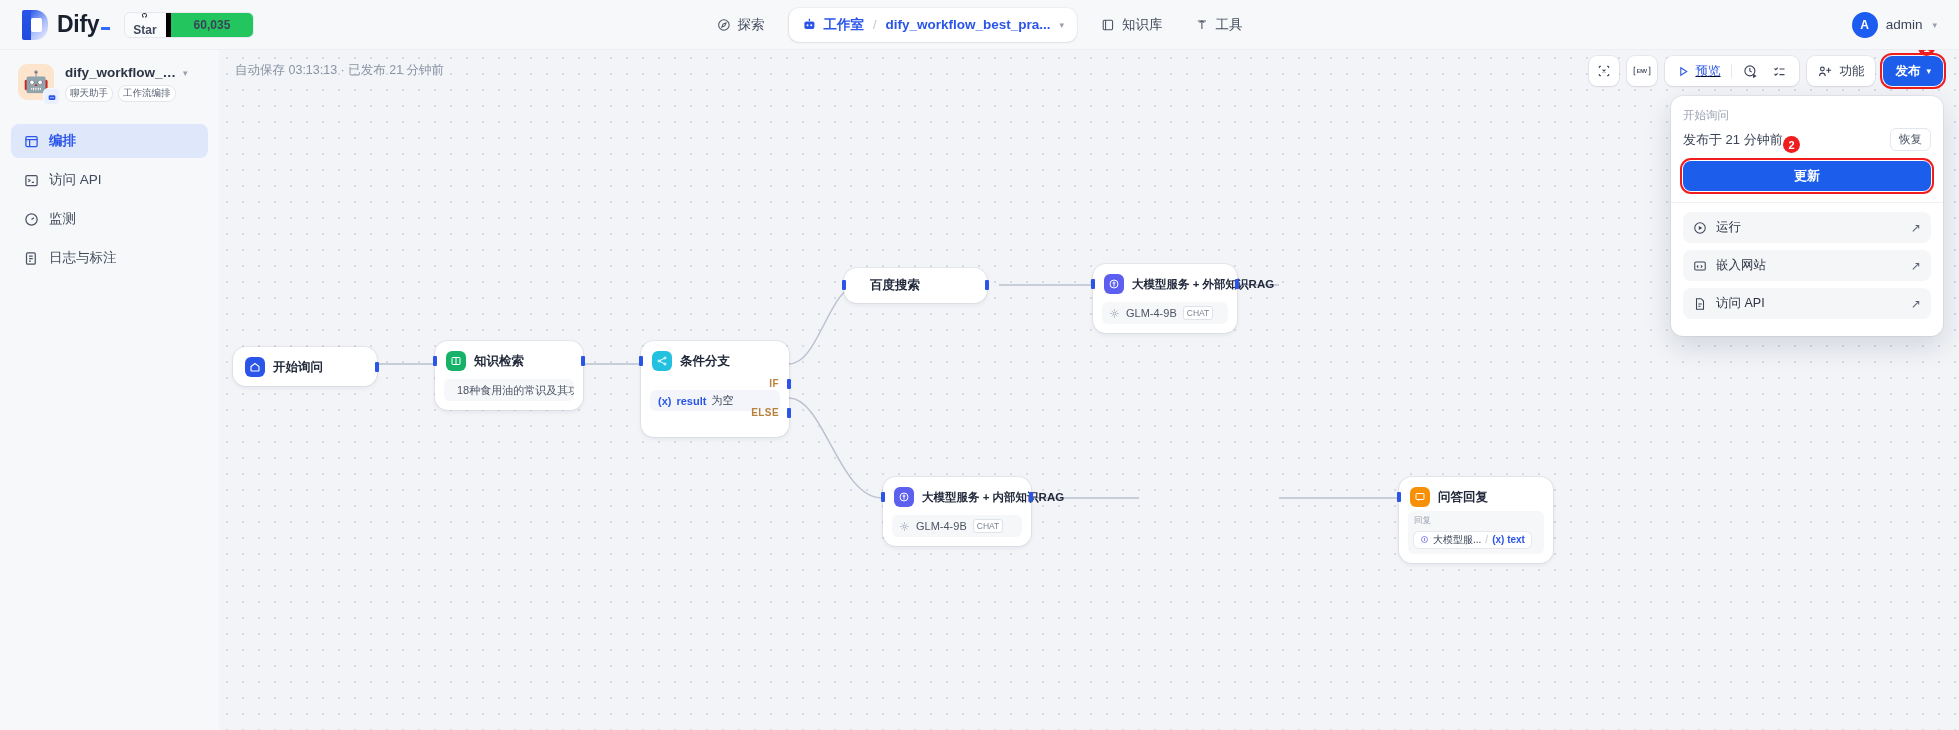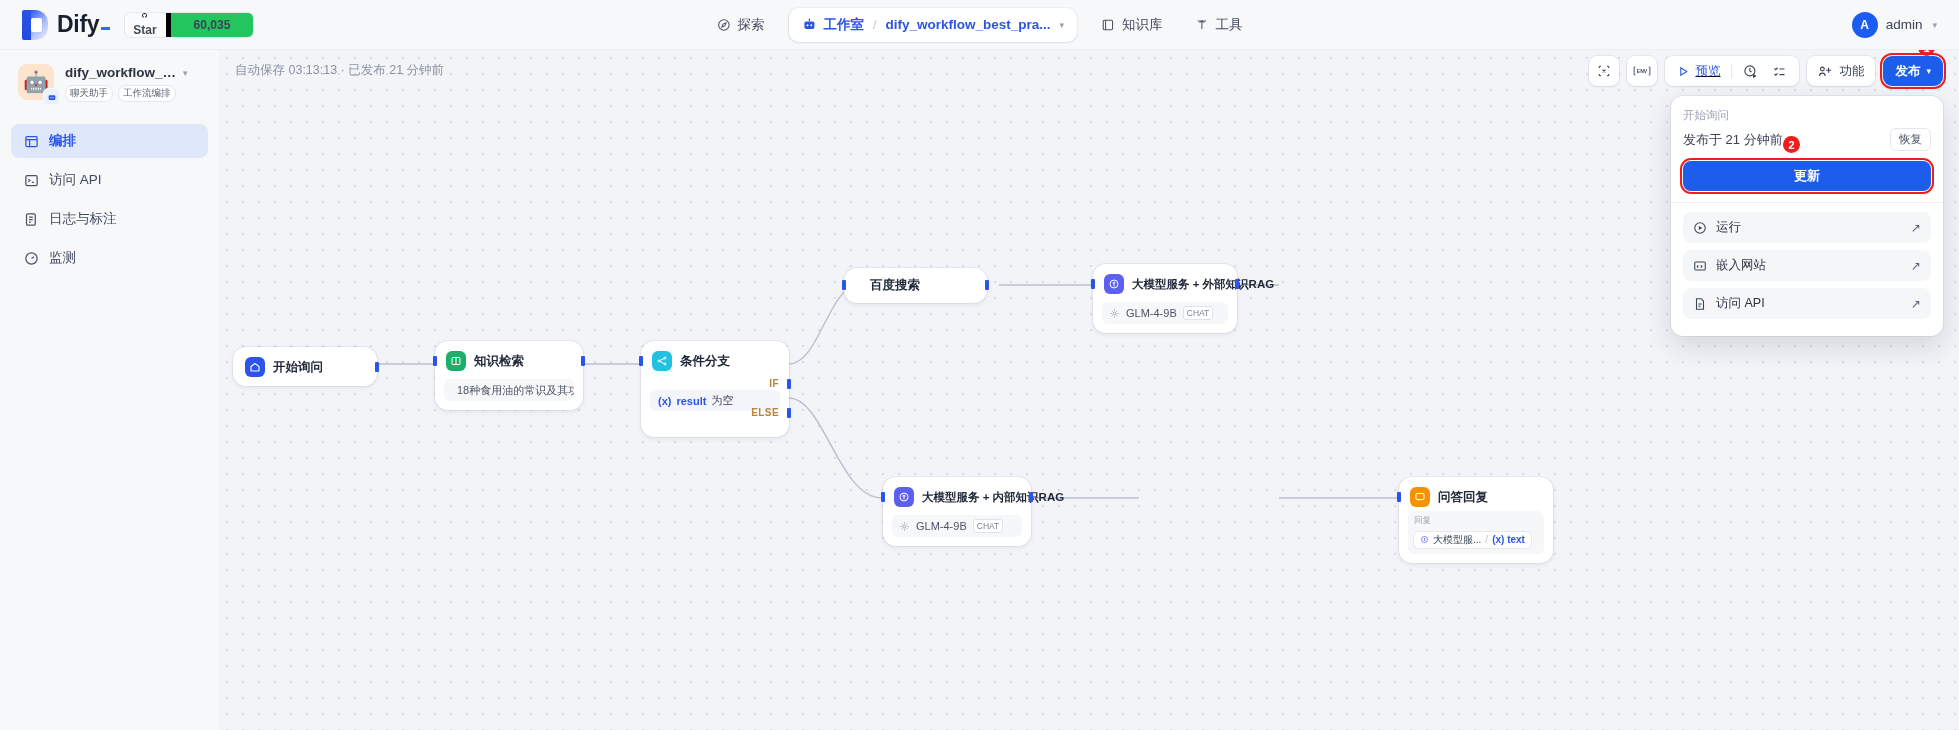--- a/index.html
+++ b/index.html
@@ -360,34 +360,34 @@
         <svg width="15" height="15" viewBox="0 0 24 24" fill="none" stroke="#4b5364" stroke-width="2">
           <rect x="3" y="4" width="18" height="16" rx="2"></rect>
             <path d="M7 10l2.5 2L7 14M12.5 15H16"></path>
         </svg>
       </span>
       <span>访问 API</span>
     </div>
     <div class="menu-item">
       <span class="mi">
         <svg width="15" height="15" viewBox="0 0 24 24" fill="none" stroke="#4b5364" stroke-width="2">
-          <rect x="4" y="3" width="14" height="18" rx="2"></rect>
-            <path d="M8 8h6M8 12h6M8 16h3"></path>
-        </svg>
-      </span>
-      <span>日志与标注</span>
+          <circle cx="12" cy="12" r="9"></circle>
+            <path d="M12 12l4-3"></path>
+        </svg>
+      </span>
+      <span>监测</span>
     </div>
     <div class="menu-item">
       <span class="mi">
         <svg width="15" height="15" viewBox="0 0 24 24" fill="none" stroke="#4b5364" stroke-width="2">
-          <circle cx="12" cy="12" r="9"></circle>
-            <path d="M12 12l4-3"></path>
-        </svg>
-      </span>
-      <span>监测</span>
+          <rect x="4" y="3" width="14" height="18" rx="2"></rect>
+            <path d="M8 8h6M8 12h6M8 16h3"></path>
+        </svg>
+      </span>
+      <span>日志与标注</span>
     </div>
   </div>
 </div>
 
 <div class="canvas">
 
   <div class="autosave">自动保存 03:13:13 · 已发布 21 分钟前</div>
 
   <svg class="edges">
     <g fill="none" stroke="#b9c0cf" stroke-width="1.4">

